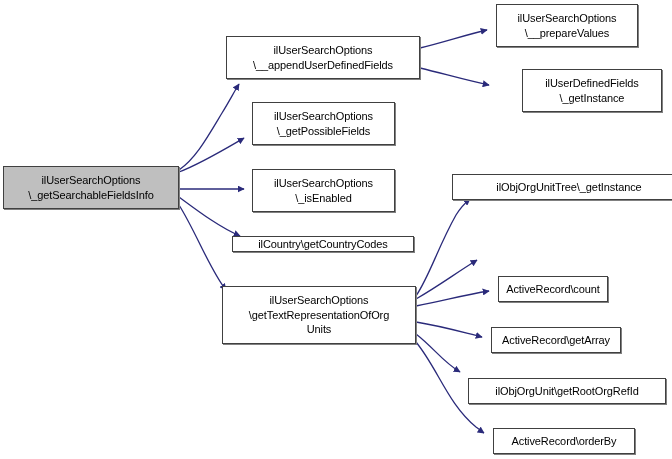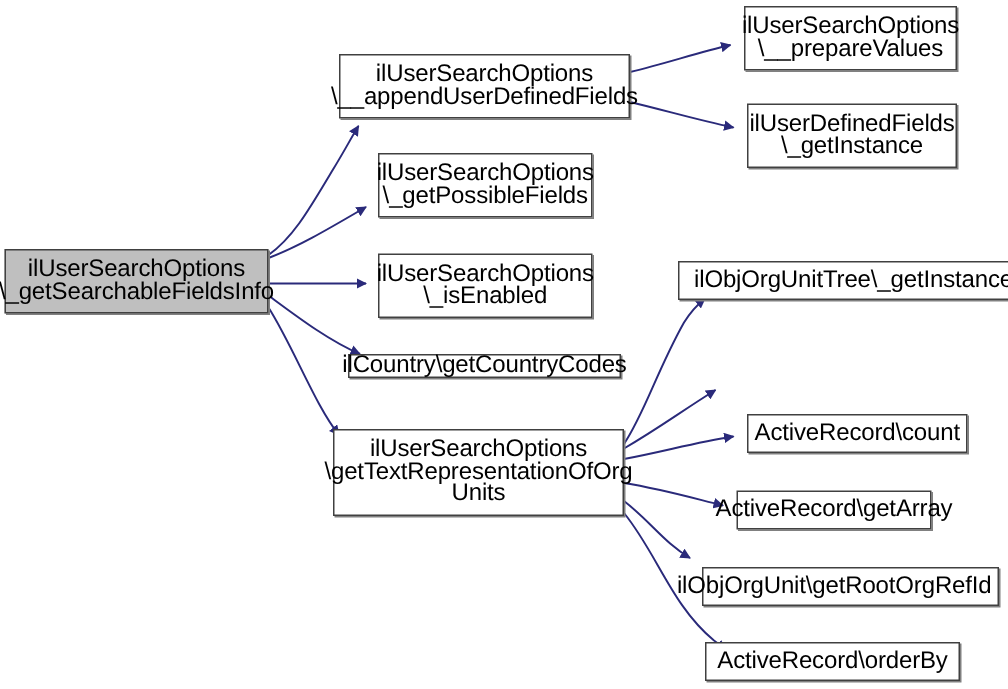--- a/index.html
+++ b/index.html
@@ -29,21 +29,21 @@
   .node {
     position: absolute;
     box-sizing: border-box;
     border: 1px solid #404040;
     background: #ffffff;
     color: #000000;
     display: flex;
     align-items: center;
     justify-content: center;
     text-align: center;
-    font-size: 16px;
+    font-size: 11px;
     line-height: 14.5px;
     letter-spacing: -0.1px;
     white-space: pre-line;
     box-shadow: 1px 1px 0 0 #808080;
     z-index: 2;
   }
   .node.root {
     background: #bfbfbf;
     border: 1px solid #404040;
   }
@@ -75,28 +75,28 @@
       <path d="M416,322 C441,326 458,331 482,337" fill="none" stroke="#2a2a7a" stroke-width="1.3" marker-end="url(#arrowhead)"></path>
       <path d="M416,334 C434,348 443,362 460,372" fill="none" stroke="#2a2a7a" stroke-width="1.3" marker-end="url(#arrowhead)"></path>
       <path d="M416,342 C438,369 448,404 476,427 C479,429 481,431 484,433" fill="none" stroke="#2a2a7a" stroke-width="1.3" marker-end="url(#arrowhead)"></path>
     </svg>
 <div class="node root" style="left: 3px; top: 166px; width: 176px; height: 43px;"><span class="label">ilUserSearchOptions
 \_getSearchableFieldsInfo</span></div>
     <div class="node" style="left: 226px; top: 36px; width: 194px; height: 43px;"><span class="label">ilUserSearchOptions
 \__appendUserDefinedFields</span></div>
     <div class="node" style="left: 496px; top: 4px; width: 142px; height: 43px;"><span class="label">ilUserSearchOptions
 \__prepareValues</span></div>
-    <div class="node" style="left: 498px; top: 69px; width: 140px; height: 43px;"><span class="label">ilUserDefinedFields
+    <div class="node" style="left: 522px; top: 69px; width: 140px; height: 43px;"><span class="label">ilUserDefinedFields
 \_getInstance</span></div>
     <div class="node" style="left: 252px; top: 102px; width: 143px; height: 43px;"><span class="label">ilUserSearchOptions
 \_getPossibleFields</span></div>
     <div class="node" style="left: 252px; top: 169px; width: 143px; height: 43px;"><span class="label">ilUserSearchOptions
 \_isEnabled</span></div>
     <div class="node" style="left: 232px; top: 236px; width: 182px; height: 16px;"><span class="label">ilCountry\getCountryCodes</span></div>
     <div class="node" style="left: 222px; top: 286px; width: 194px; height: 58px;"><span class="label">ilUserSearchOptions
 \getTextRepresentationOfOrg
 Units</span></div>
     <div class="node" style="left: 452px; top: 174px; width: 234px; height: 26px;"><span class="label">ilObjOrgUnitTree\_getInstance</span></div>
-    <div class="node" style="left: 498px; top: 276px; width: 147px; height: 26px;"><span class="label">ActiveRecord\count</span></div>
+    <div class="node" style="left: 498px; top: 276px; width: 110px; height: 26px;"><span class="label">ActiveRecord\count</span></div>
     <div class="node" style="left: 491px; top: 327px; width: 130px; height: 26px;"><span class="label">ActiveRecord\getArray</span></div>
-    <div class="node" style="left: 468px; top: 378px; width: 198px; height: 26px; justify-content: flex-end;"><span class="label">ilObjOrgUnit\getRootOrgRefId</span></div>
-    <div class="node" style="left: 470px; top: 428px; width: 170px; height: 26px;"><span class="label">ActiveRecord\orderBy</span></div>
+    <div class="node" style="left: 468px; top: 378px; width: 198px; height: 26px;"><span class="label">ilObjOrgUnit\getRootOrgRefId</span></div>
+    <div class="node" style="left: 493px; top: 428px; width: 142px; height: 26px;"><span class="label">ActiveRecord\orderBy</span></div>
   </div>
 
 </body></html>

